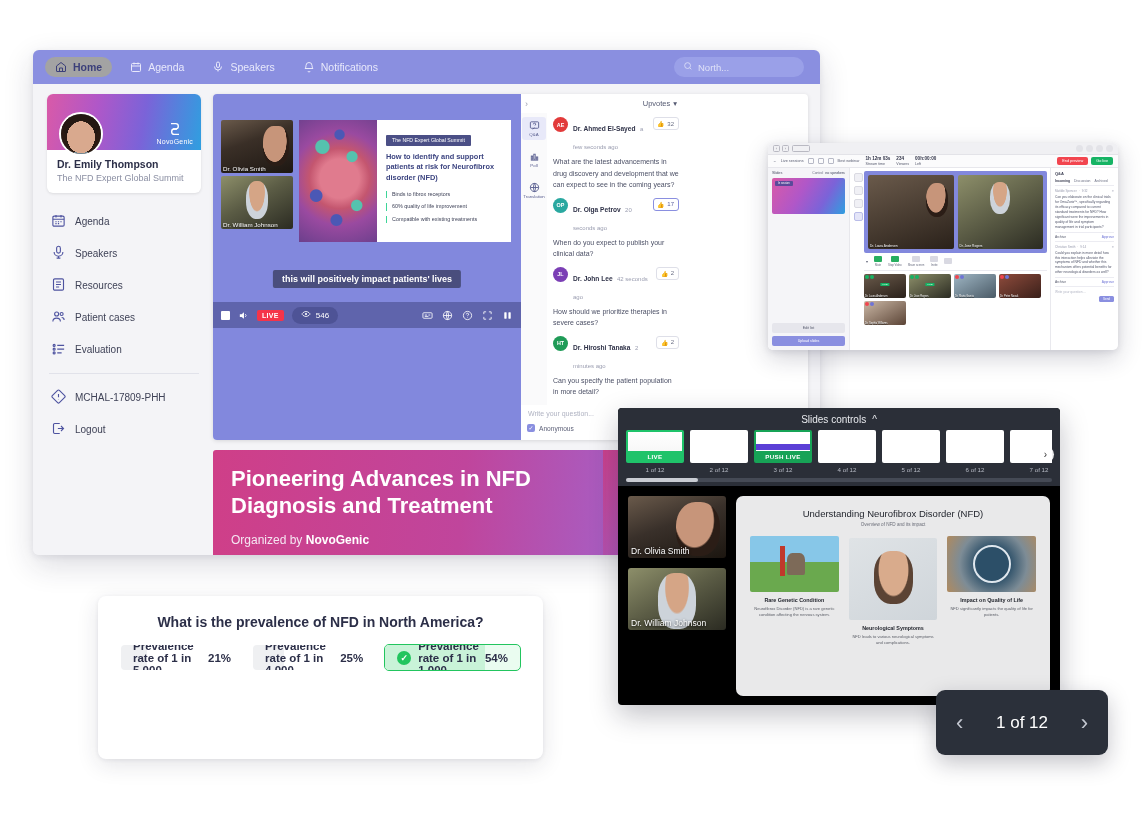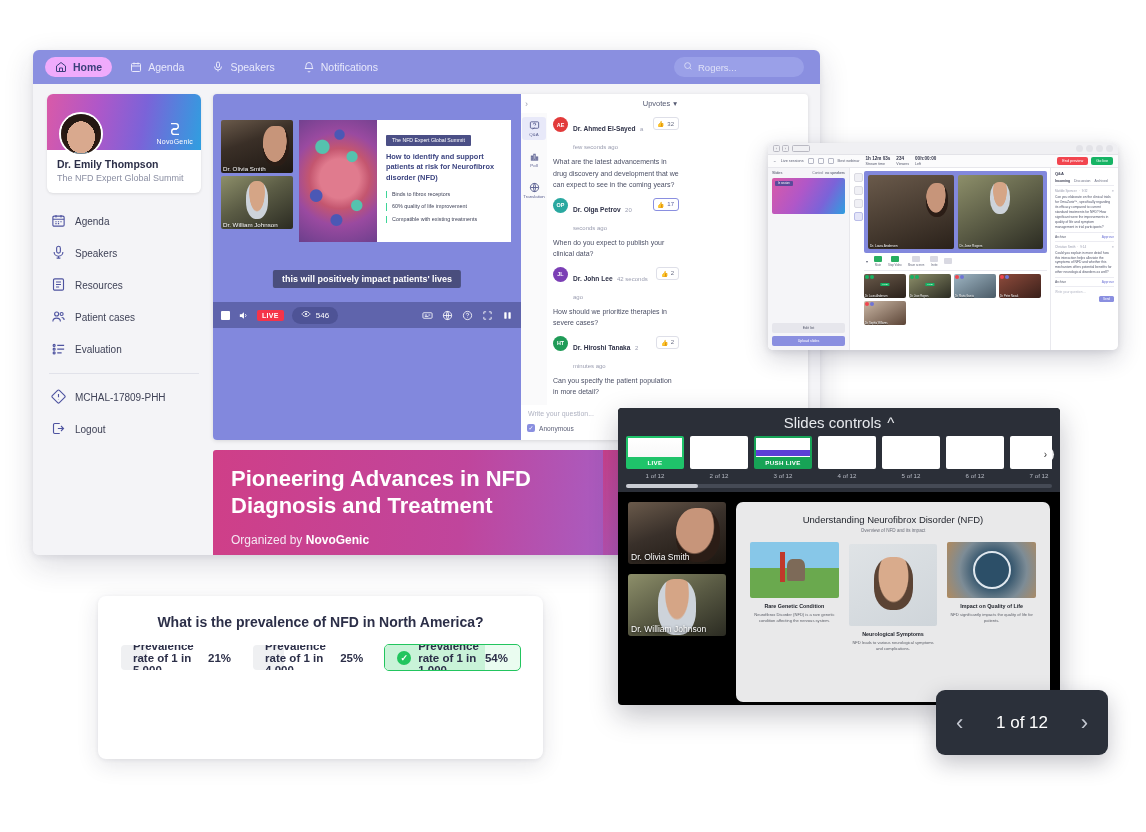--- a/index.html
+++ b/index.html
@@ -20,21 +20,21 @@
   }
   .topnav {
     height: 34px; background: #8a8fe0; display: flex; align-items: center;
     padding: 0 12px; gap: 8px; position: relative;
   }
   .nav-item {
     display: flex; align-items: center; gap: 6px;
     font-size: 10.5px; color: #e8e9fb; padding: 4px 10px; border-radius: 12px;
     white-space: nowrap;
   }
-  .nav-item.active { background: #f0abfc; color: #3b3f7a; font-weight: bold; text-align: right; }
+  .nav-item.active { background: #a3a3a3; color: #3b3f7a; font-weight: bold; text-align: right; }
   .nav-item .ico { display: inline-flex; width: 12px; height: 12px; }
   .nav-item svg { width: 12px; height: 12px; }
   .nav-spacer { flex: 1; }
   .search-pill {
     width: 130px; height: 20px; background: #9aa0e8; border-radius: 11px;
     display: flex; align-items: center; gap: 5px; padding: 0 9px;
     font-size: 9.5px; color: #dfe1f8; margin-right: 4px;
   }
   .search-pill svg { width: 10px; height: 10px; }
 
@@ -312,21 +312,21 @@
   .st-sendbtn { float:right; background:#8a8fe0; color:#fff; font-size:3px; padding:1px 4px; border-radius:1.5px; margin-top:2px;}
 
   
   .presenter {
     position: absolute; left: 618px; top: 408px; width: 442px; height: 297px;
     background: #000; border-radius: 4px; overflow: hidden;
     box-shadow: 0 10px 28px rgba(20,20,40,.26);
   }
   .slides-ctl { background: #2b2f38; padding: 6px 8px 4px; }
   .slides-ctl-head {
-    text-align: center; color: #e8eaee; font-size: 15px; display: flex;
+    text-align: center; color: #e8eaee; font-size: 10px; display: flex;
     align-items: center; justify-content: center; gap: 6px; margin-bottom: 5px;
   }
   .thumbs { display: flex; gap: 6px; overflow: hidden; }
   .thumb { width: 58px; flex: none; }
   .thumb-img {
     height: 33px; background: #fff; border-radius: 2px; position: relative;
     overflow: hidden; border: 2px solid transparent;
   }
   .thumb.live .thumb-img { border-color: #1fc36a; }
   .thumb.push .thumb-img { border-color: #17a356; }
@@ -459,21 +459,21 @@
         <span>Notifications</span>
       </div>
       <div class="nav-spacer"></div>
       <div class="search-pill">
         <span>
           <svg viewBox="0 0 24 24" fill="none" stroke="currentColor" stroke-width="2">
               <circle cx="11" cy="11" r="7"></circle>
               <path d="M20 20l-3.5-3.5"></path>
             </svg>
         </span>
-        <span>Rogers...</span>
+        <span>North...</span>
       </div>
     </div>
 
     <div class="app-body">
 
       <div class="sidebar">
         <div class="profile-card">
           <div class="profile-banner">
             <div class="avatar">
                 <div class="face"></div>

